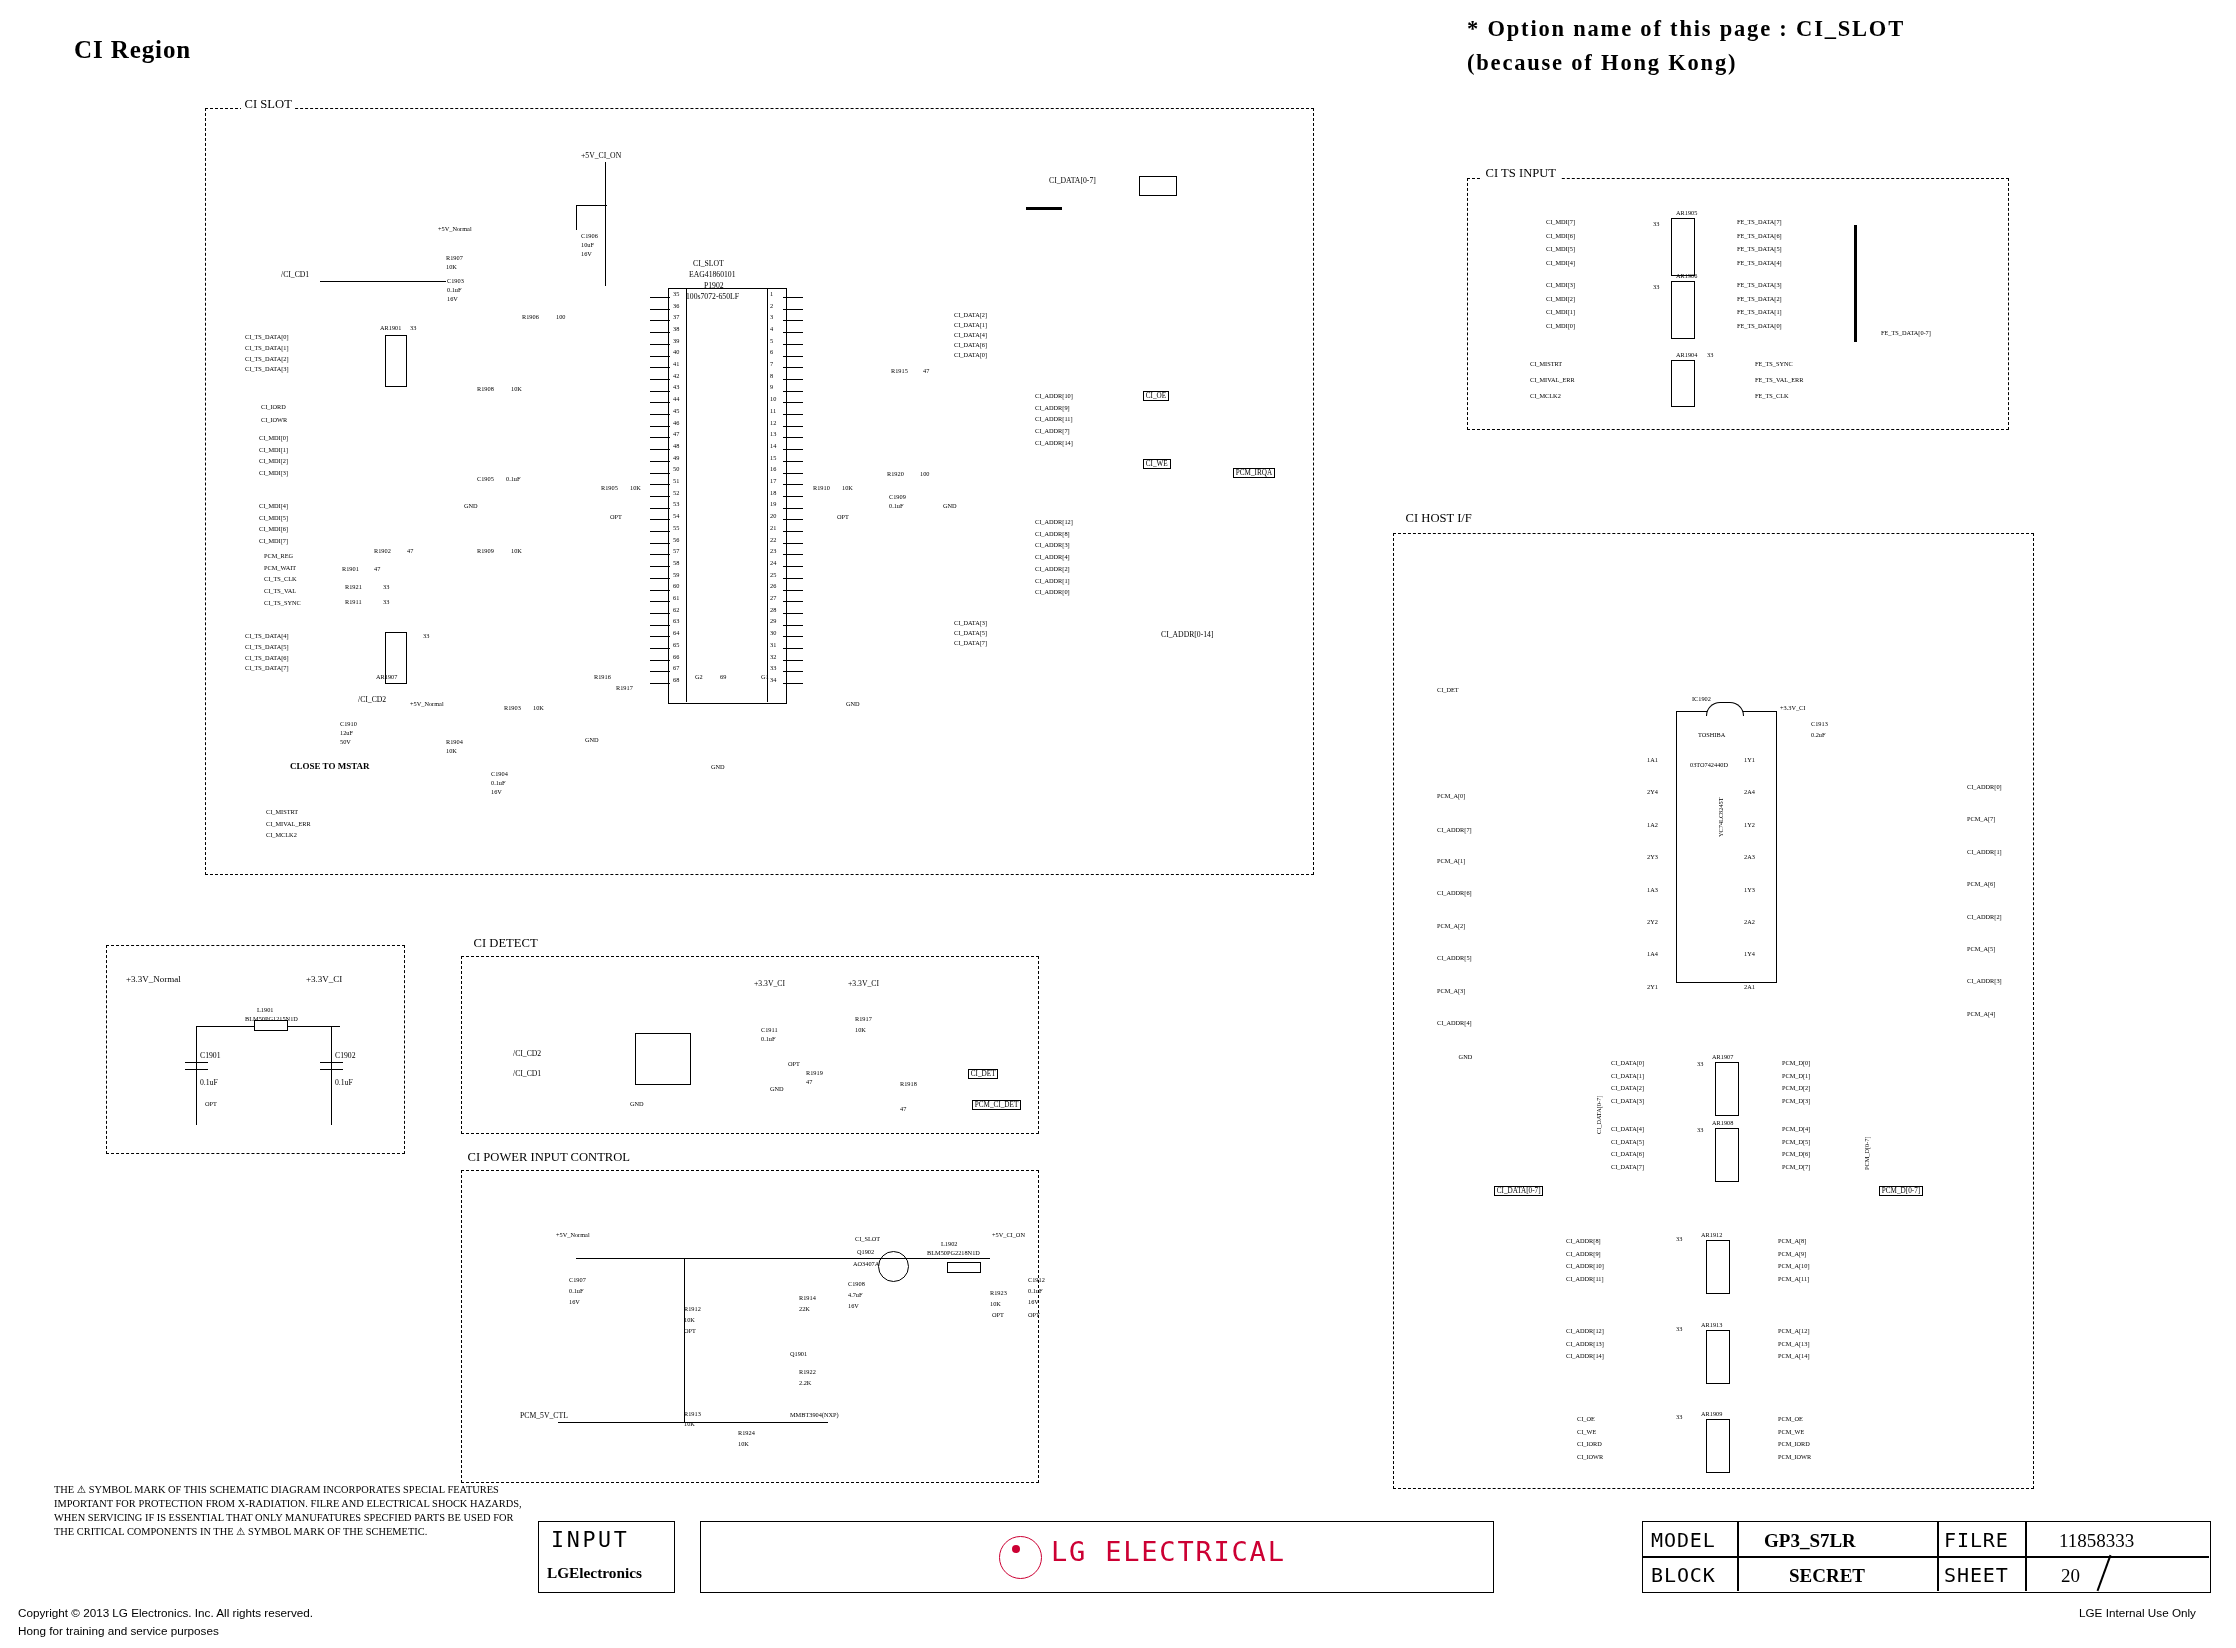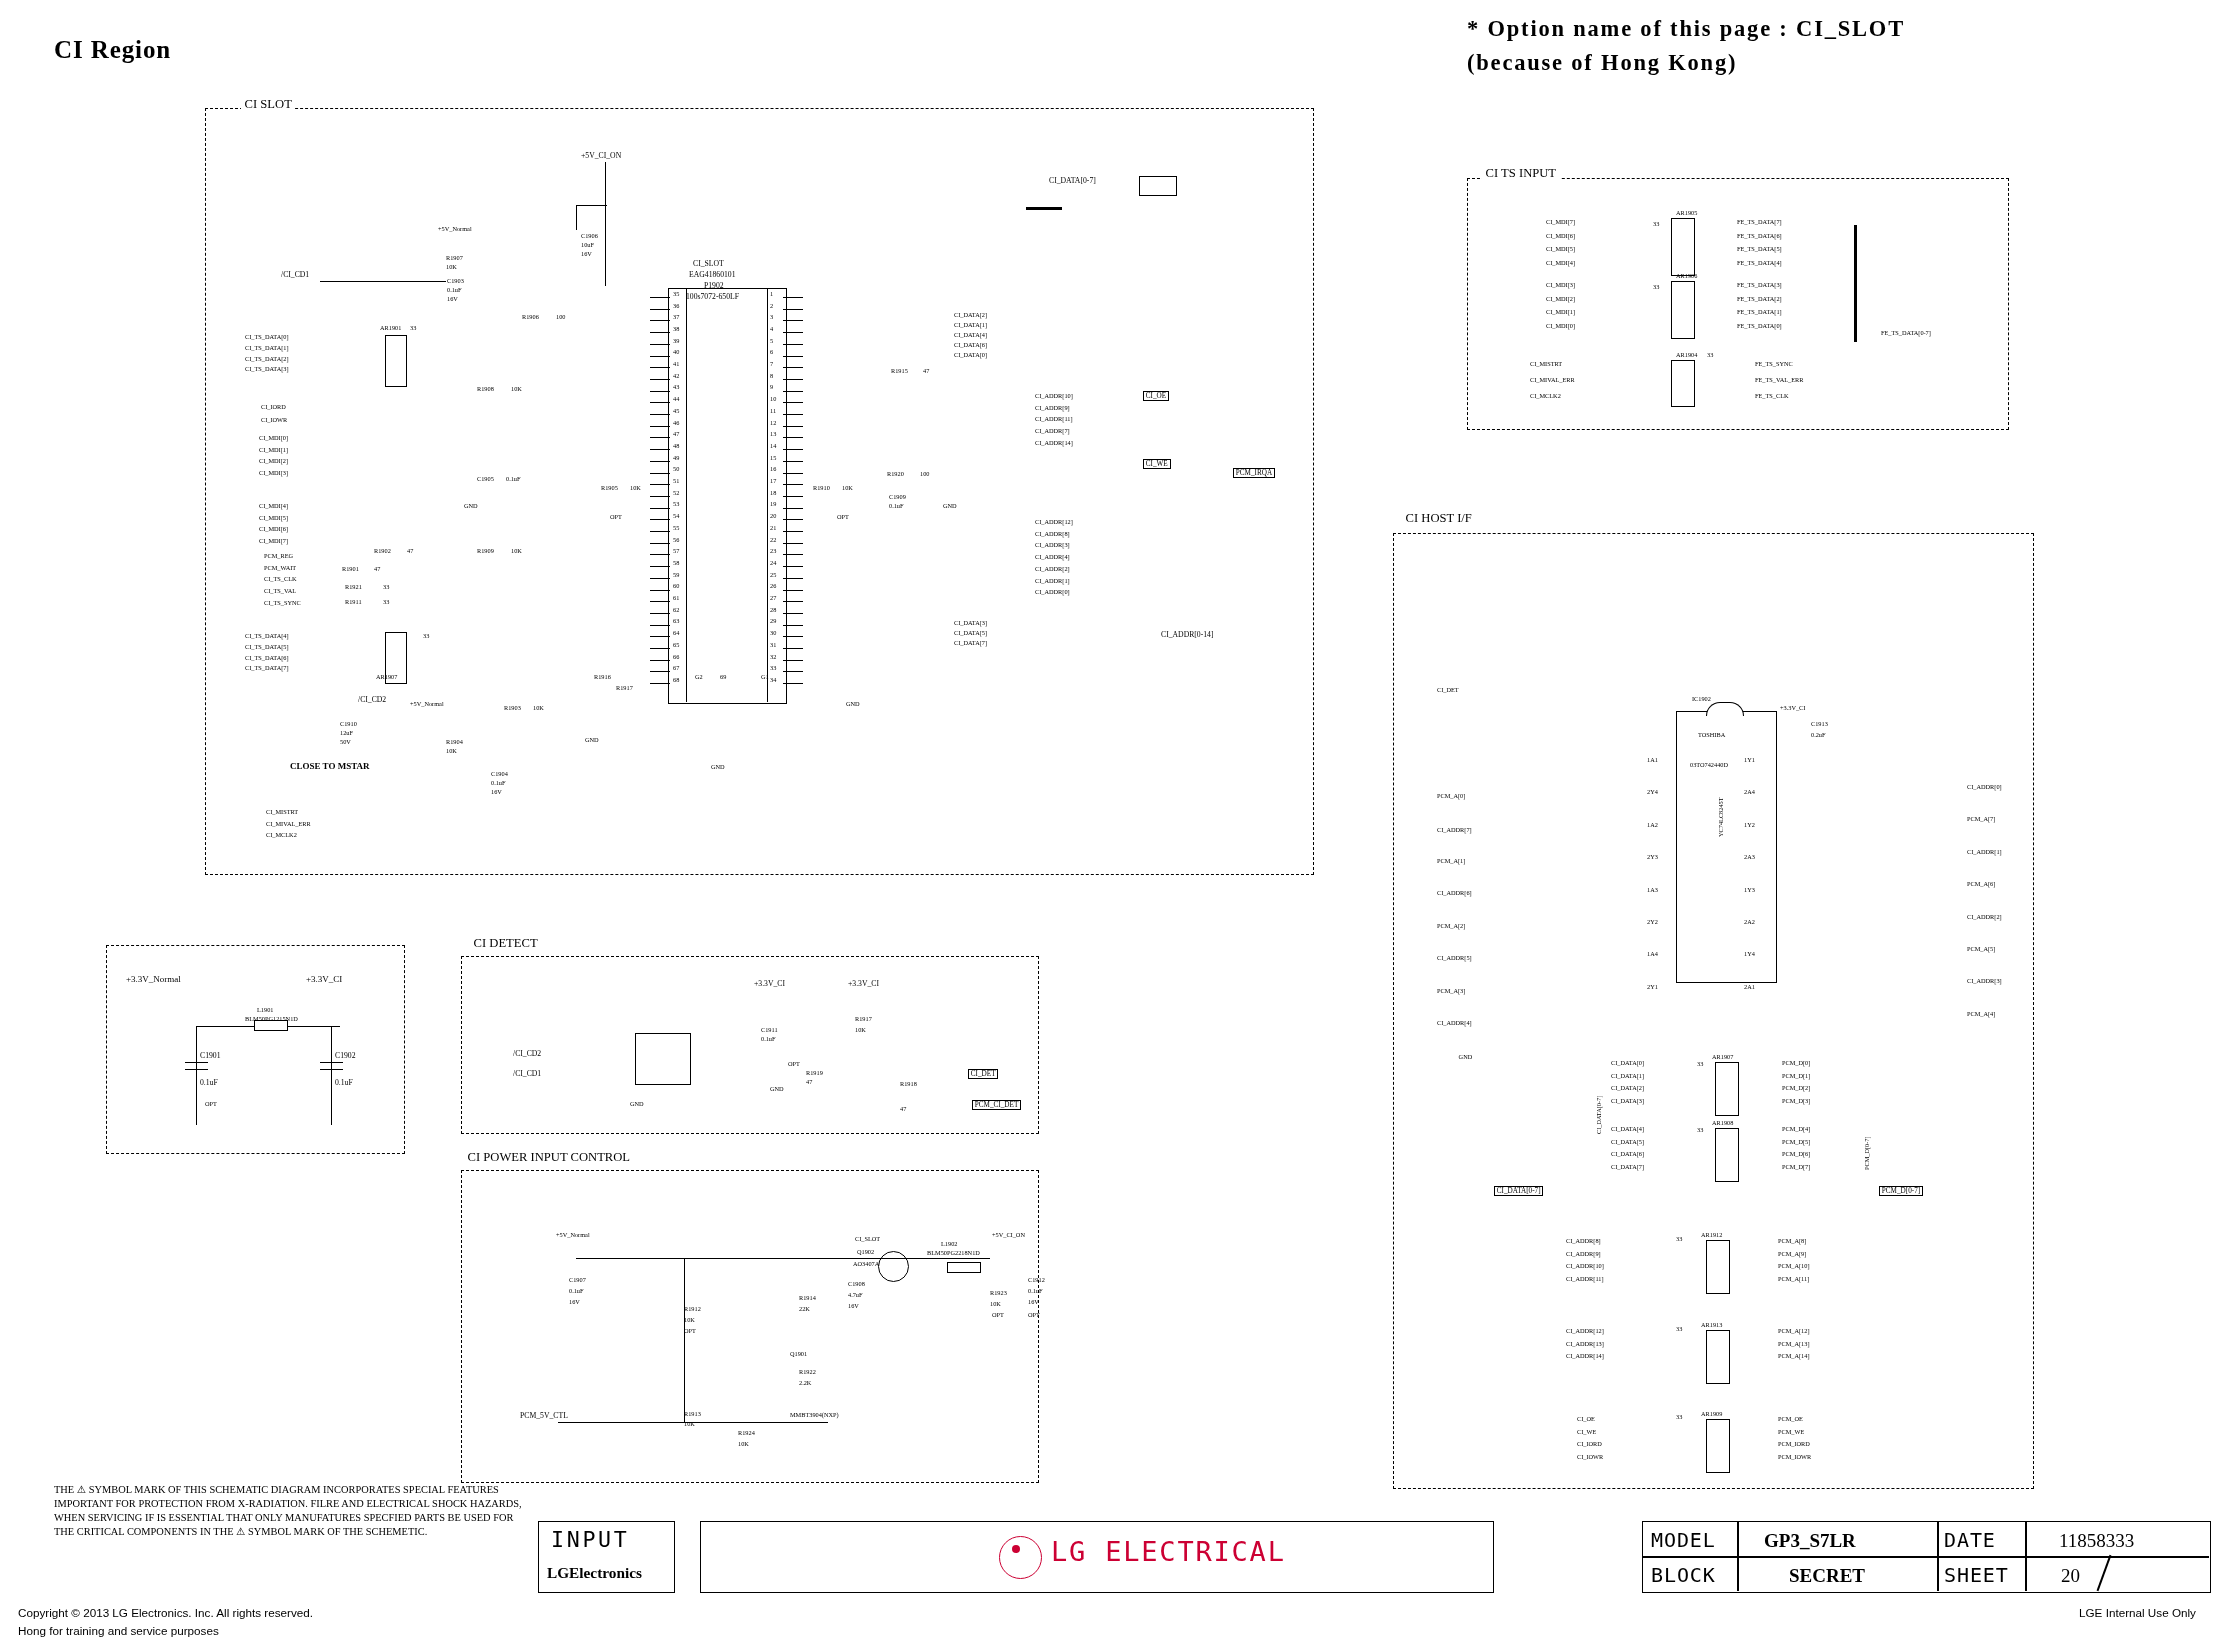--- a/index.html
+++ b/index.html
@@ -3,21 +3,21 @@
 <meta charset="utf-8">
 <style>
   html,body{margin:0;padding:0;background:#ffffff;}
   body{width:2237px;height:1649px;position:relative;font-family:"Liberation Serif",serif;color:#000;}
   .page{position:absolute;inset:0;}
   .abs{position:absolute;}
   .dash{border:1.8px dashed #000;}
   .lbl-s{font-size:9px;white-space:nowrap;}
   .lbl-xs{font-size:7.7px;white-space:nowrap;}
   .lbl-xxs{font-size:6.3px;white-space:nowrap;}
-  .title-big{font-family:"Liberation Serif",serif;font-size:25px;font-weight:bold;letter-spacing:0.9px;}
+  .title-big{font-family:"Liberation Serif",serif;font-size:25px;font-weight:bold;letter-spacing:0.9px;margin-left:20px;}
   .opt-note{font-family:"Liberation Serif",serif;font-size:22.5px;font-weight:bold;letter-spacing:1.8px;}
   .blk-title{font-size:12.6px;font-weight:normal;}
   .wire{position:absolute;background:#000;}
   .wh{height:0.9px;}
   .wv{width:0.9px;}
   .chip{position:absolute;border:1.4px solid #000;background:#fff;}
   .arr{position:absolute;border:0.9px solid #000;background:#fff;}
   .bus{position:absolute;background:#000;height:2.7px;}
   .footer-box{position:absolute;border:1.8px solid #000;}
   .sans{font-family:"Liberation Sans",sans-serif;}
@@ -636,21 +636,21 @@
   <div class="abs" style="left:1012px;top:1545px;width:8px;height:8px;border-radius:50%;background:#cc0033;"></div>
   <div class="abs" style="left:1051px;top:1536px;font-size:27px;letter-spacing:1.8px;color:#cc0033;font-family:'DejaVu Sans Mono',monospace;">LG ELECTRICAL</div>
 
   <div class="footer-box" style="left:1642px;top:1521px;width:567px;height:70px;"></div>
   <div class="wire wh" style="left:1642px;top:1556px;width:567px;height:1.8px;background:#000;"></div>
   <div class="wire wv" style="left:1737px;top:1521px;height:70px;width:1.8px;background:#000;"></div>
   <div class="wire wv" style="left:1937px;top:1521px;height:70px;width:1.8px;background:#000;"></div>
   <div class="wire wv" style="left:2025px;top:1521px;height:70px;width:1.8px;background:#000;"></div>
   <div class="abs" style="left:1651px;top:1528px;font-size:20px;letter-spacing:0.9px;font-family:'DejaVu Sans Mono',monospace;">MODEL</div>
   <div class="abs" style="left:1764px;top:1530px;font-size:19px;font-weight:bold;font-family:'Liberation Serif',serif;">GP3_S7LR</div>
-  <div class="abs" style="left:1944px;top:1528px;font-size:20px;letter-spacing:0.9px;font-family:'DejaVu Sans Mono',monospace;">DATE</div>
+  <div class="abs" style="left:1944px;top:1528px;font-size:20px;letter-spacing:0.9px;font-family:'DejaVu Sans Mono',monospace;">FILRE</div>
   <div class="abs" style="left:2059px;top:1530px;font-size:19px;font-family:'Liberation Serif',serif;">11858333</div>
   <div class="abs" style="left:1651px;top:1563px;font-size:20px;letter-spacing:0.9px;font-family:'DejaVu Sans Mono',monospace;">BLOCK</div>
   <div class="abs" style="left:1789px;top:1565px;font-size:19px;font-weight:bold;font-family:'Liberation Serif',serif;">SECRET</div>
   <div class="abs" style="left:1944px;top:1563px;font-size:20px;letter-spacing:0.9px;font-family:'DejaVu Sans Mono',monospace;">SHEET</div>
   <div class="abs" style="left:2061px;top:1565px;font-size:19px;font-family:'Liberation Serif',serif;">20</div>
   <div class="abs" style="left:2103px;top:1554px;width:1.8px;height:38px;background:#000;transform:rotate(20deg);"></div>
 
   <div class="abs sans" style="left:18px;top:1606px;font-size:11.7px;">Copyright © 2013 LG Electronics. Inc. All rights reserved.</div>
   <div class="abs sans" style="left:18px;top:1624px;font-size:11.7px;">Hong for training and service purposes</div>
   <div class="abs sans" style="left:2079px;top:1606px;font-size:11.7px;">LGE Internal Use Only</div>

